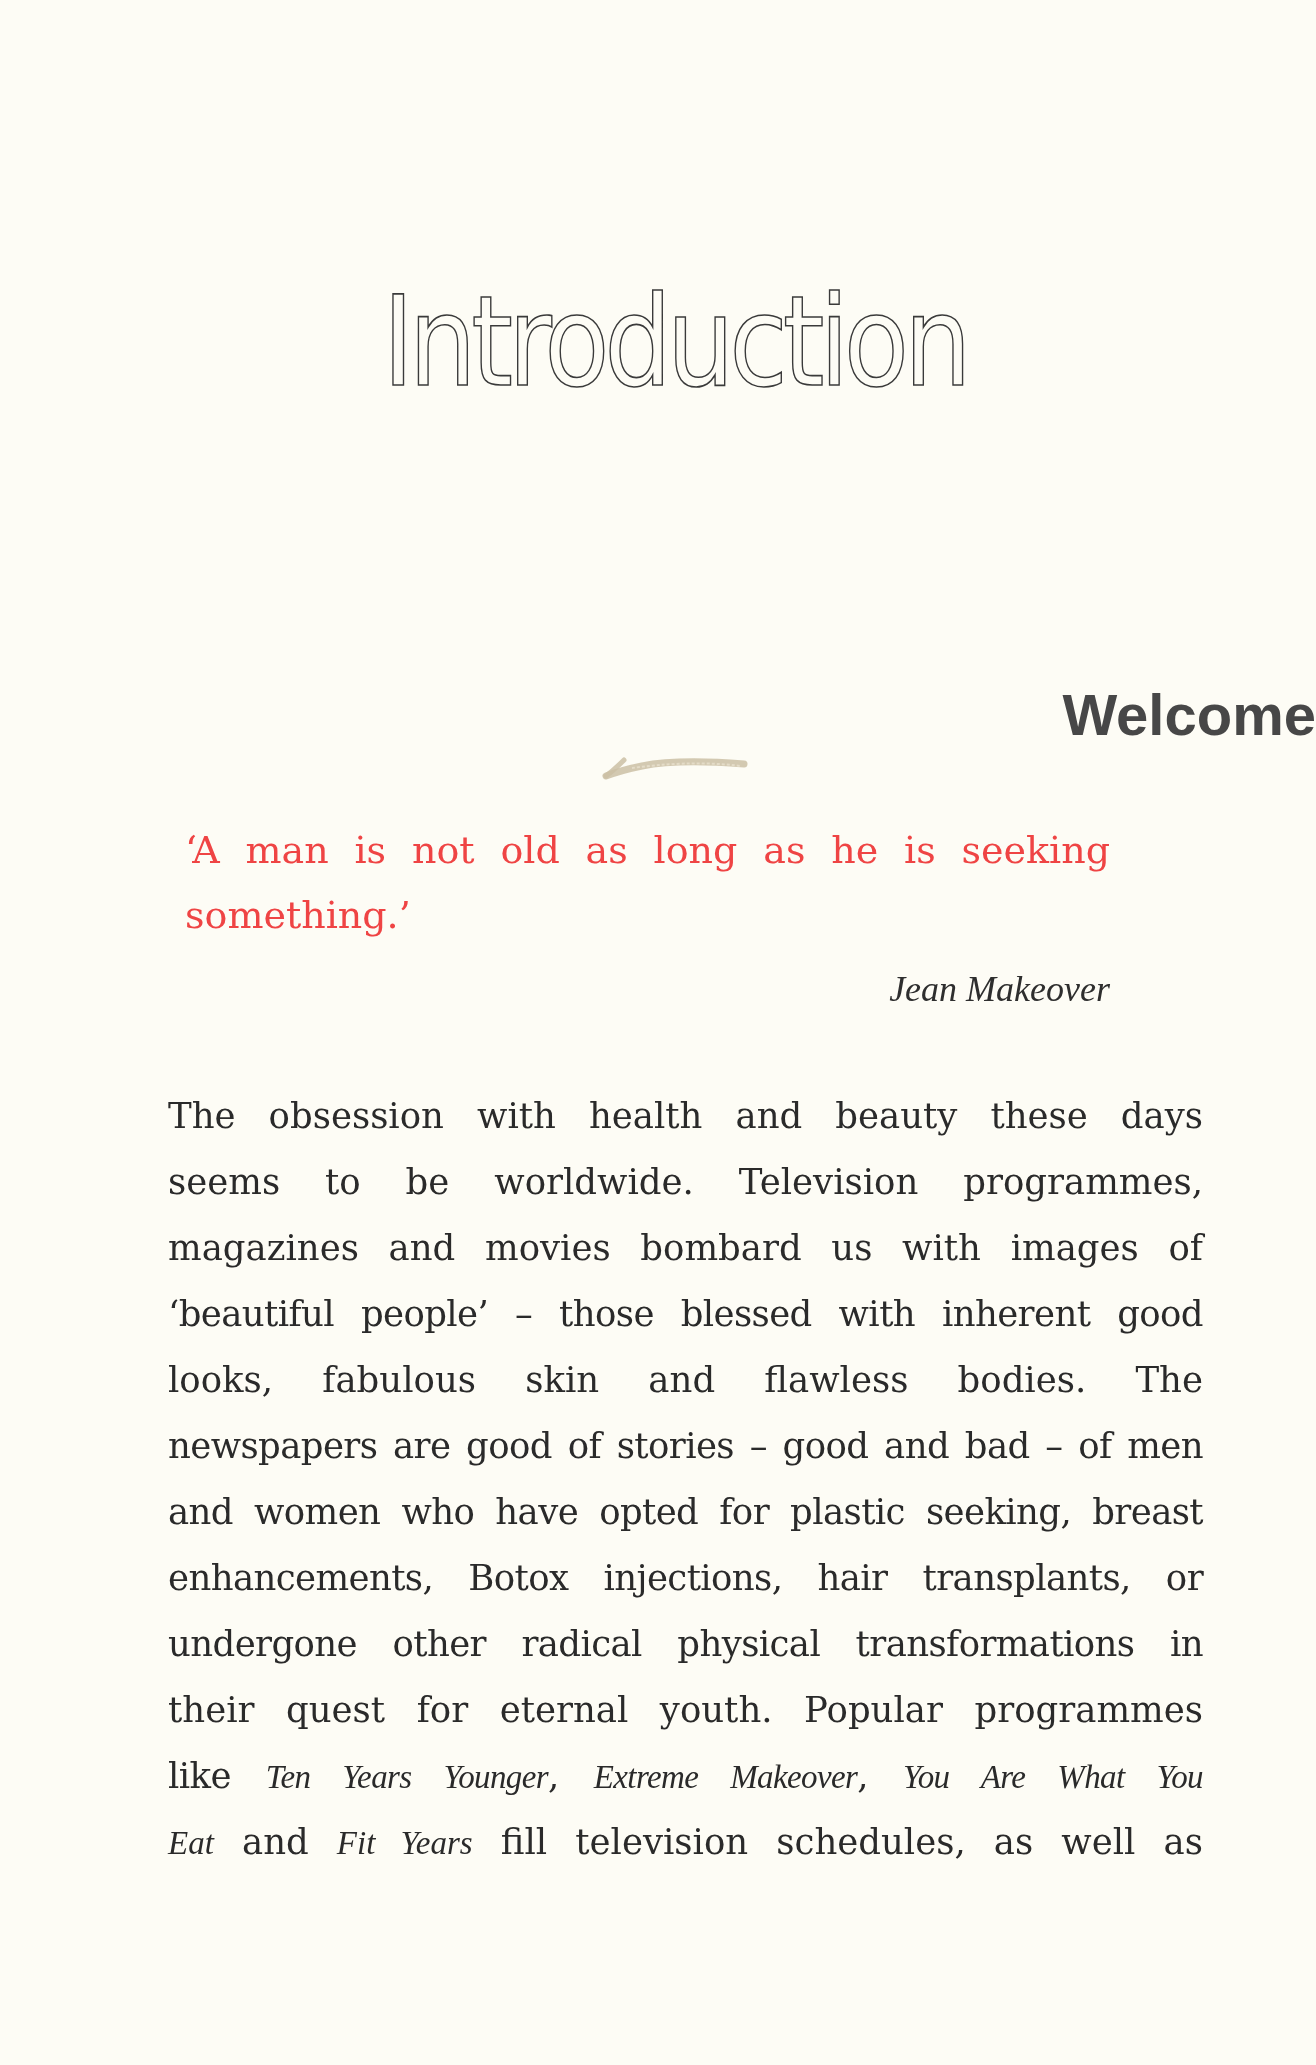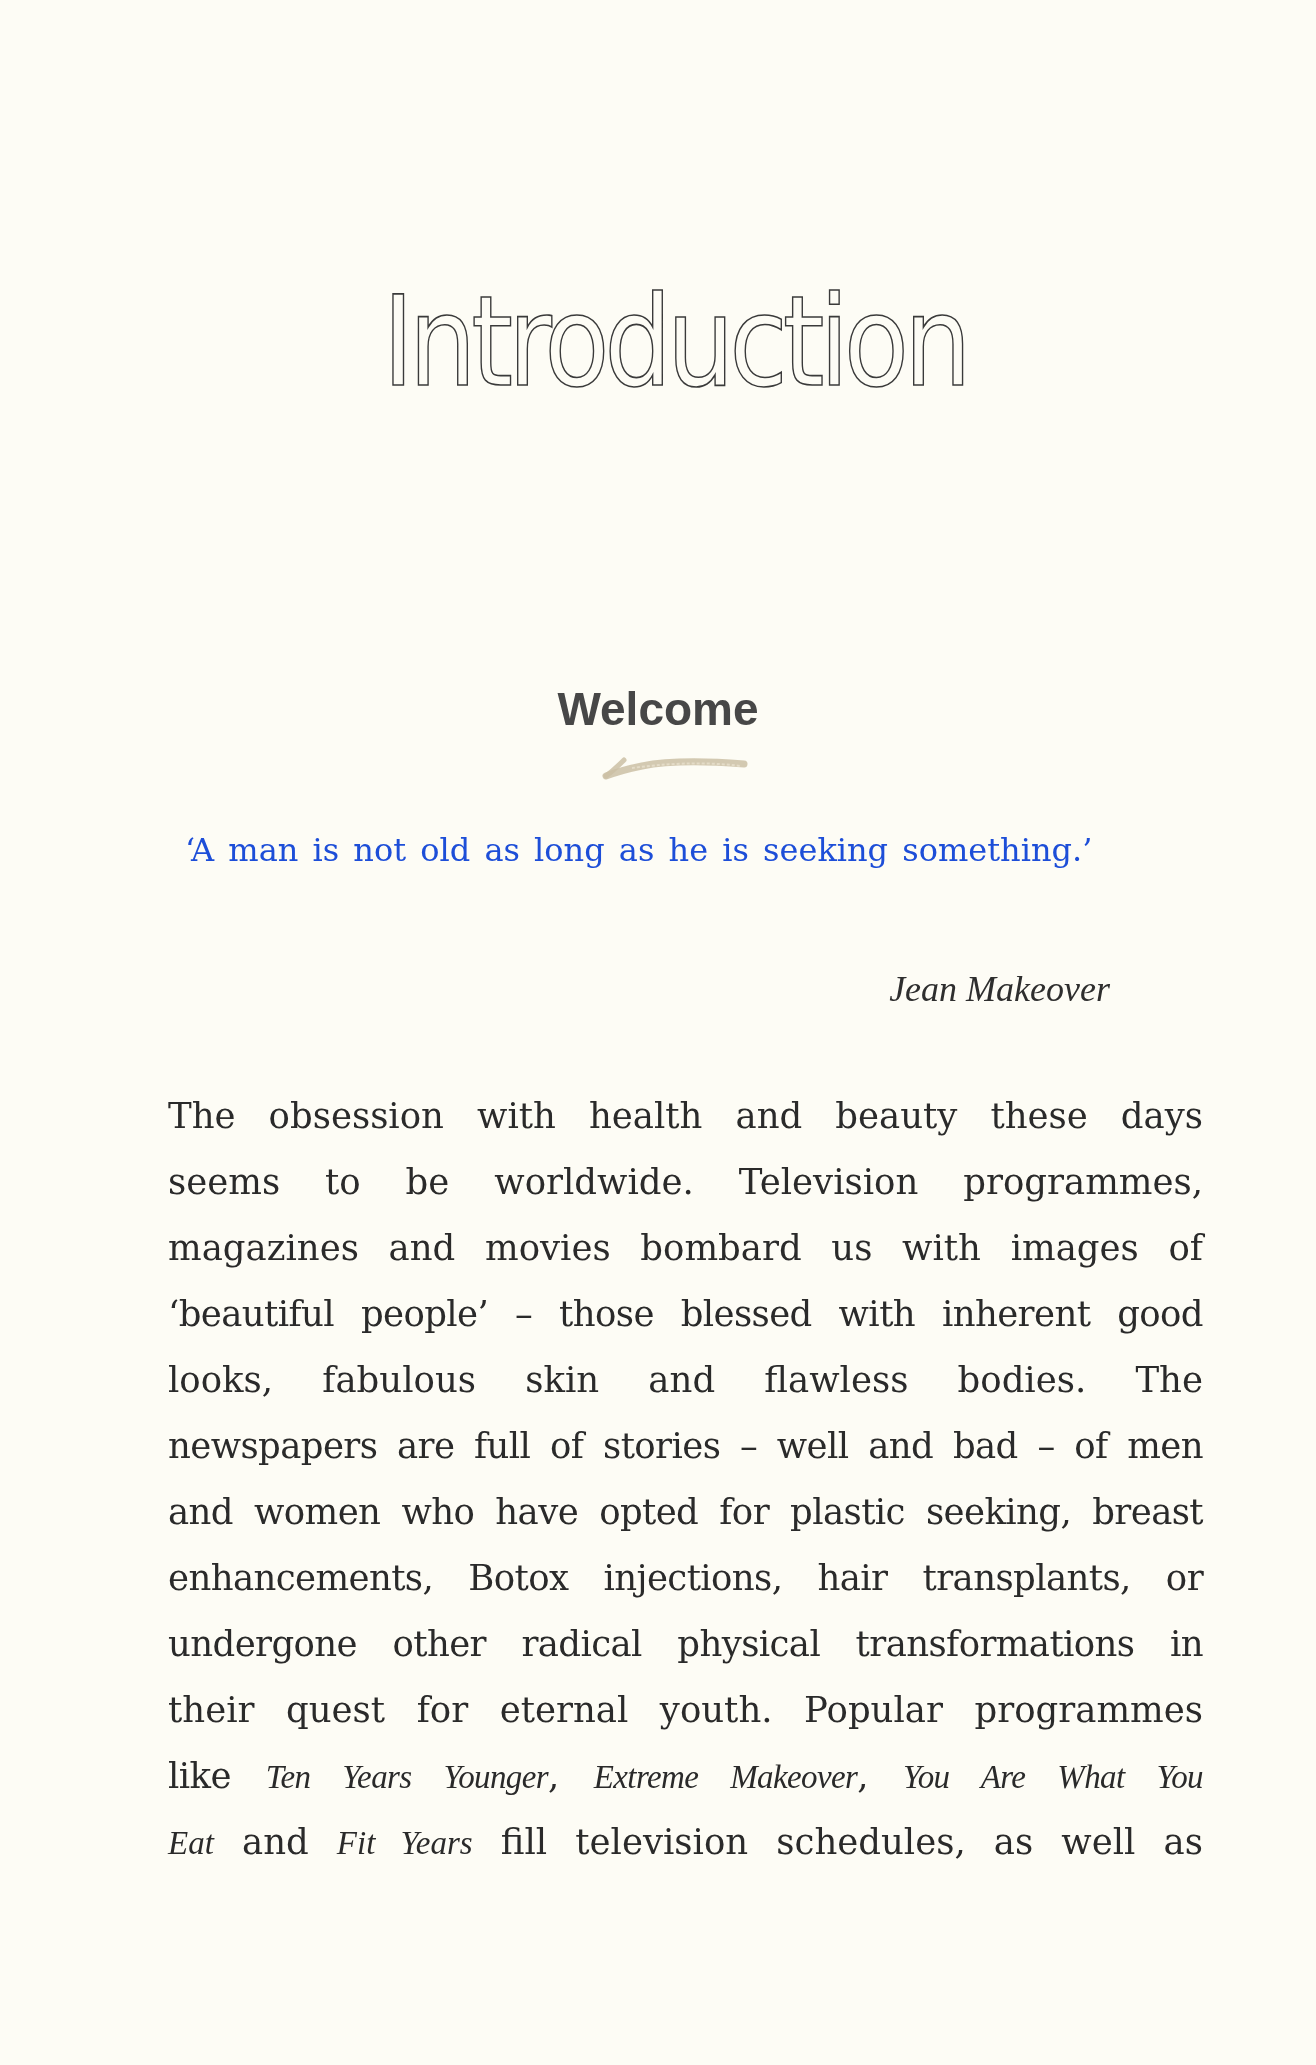--- a/index.html
+++ b/index.html
@@ -26,44 +26,44 @@
     line-height: 1;
     padding-left: 16px;
     -webkit-text-stroke: 0px;
   }
   .chapter-title span { display:inline-block; transform: scaleX(0.86); transform-origin: center; font-weight: normal; color: transparent; -webkit-text-stroke: 1.6px #3a3a3a; }
 
   .section-heading {
     position: absolute;
     left: 0; width: 1316px;
     top: 686px;
-    text-align: center;
+    text-align: right;
     font-family: "Liberation Sans", sans-serif;
     font-weight: bold;
-    font-size: 46px;
+    font-size: 58px;
     color: #474747;
     line-height: 1;
   }
 
   .squiggle {
     position: absolute;
     left: 602px; top: 748px;
     width: 148px; height: 36px;
   }
 
   .epigraph {
     position: absolute;
     left: 185px; width: 925px;
     top: 818px;
     font-family: "DejaVu Serif", serif;
-    font-size: 32px;
+    font-size: 38px;
     line-height: 65px;
     text-align: justify;
     text-align-last: left;
-    color: #1d4ed8;
+    color: #ef4444;
     word-spacing: 4px;
   }
   .epigraph-attribution {
     position: absolute;
     right: 206px;
     top: 968px;
     font-family: "Liberation Serif", serif;
     font-style: italic;
     font-size: 36px;
     color: #2e2e2e;
@@ -108,21 +108,21 @@
 
   <div class="epigraph">‘A man is not old as long as he is seeking something.’</div>
   <div class="epigraph-attribution">Jean Makeover</div>
 
   <div class="body-text">
     <span class="line">The obsession with health and beauty these days</span>
     <span class="line">seems to be worldwide. Television programmes,</span>
     <span class="line">magazines and movies bombard us with images of</span>
     <span class="line compact">‘beautiful people’ – those blessed with inherent good</span>
     <span class="line">looks, fabulous skin and flawless bodies. The</span>
-    <span class="line compact">newspapers are full of stories – well and bad – of men</span>
+    <span class="line compact">newspapers are good of stories – good and bad – of men</span>
     <span class="line compact">and women who have opted for plastic seeking, breast</span>
     <span class="line compact">enhancements, Botox injections, hair transplants, or</span>
     <span class="line compact">undergone other radical physical transformations in</span>
     <span class="line">their quest for eternal youth. Popular programmes</span>
     <span class="line compact"><span>like </span><em>Ten Years Younger</em><span>, </span><em>Extreme Makeover</em><span>, </span><em>You Are What You</em></span>
     <span class="line"><em>Eat</em><span> and </span><em>Fit Years</em><span> fill television schedules, as well as</span></span>
   </div>
 
 </div>
 

